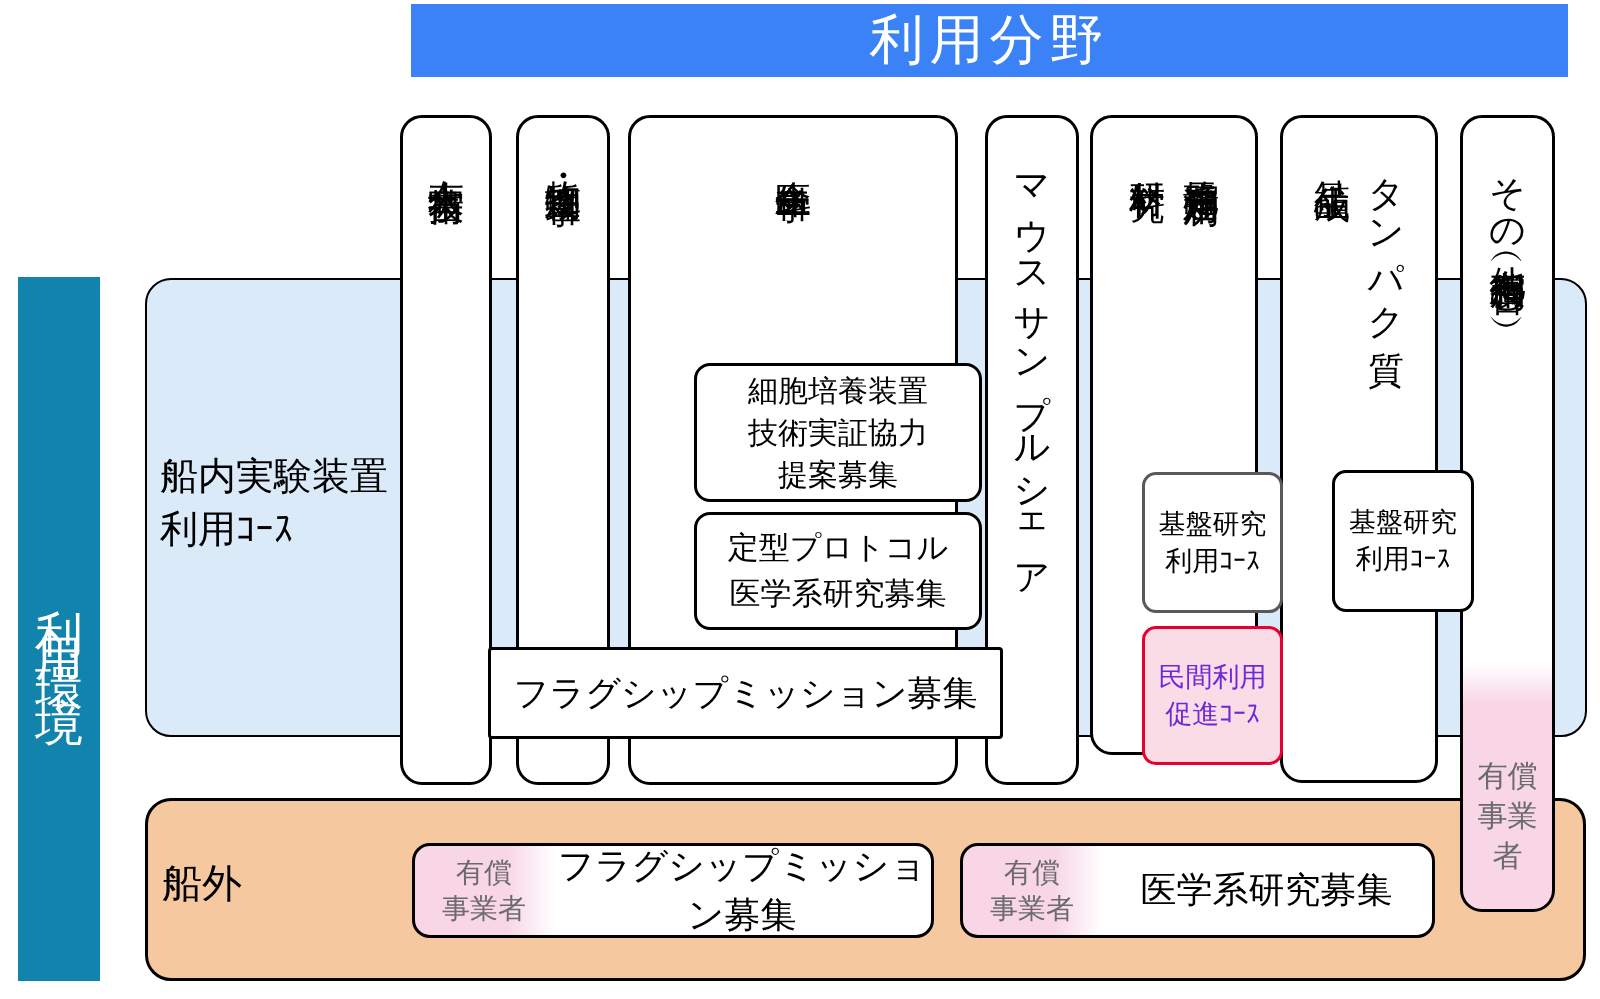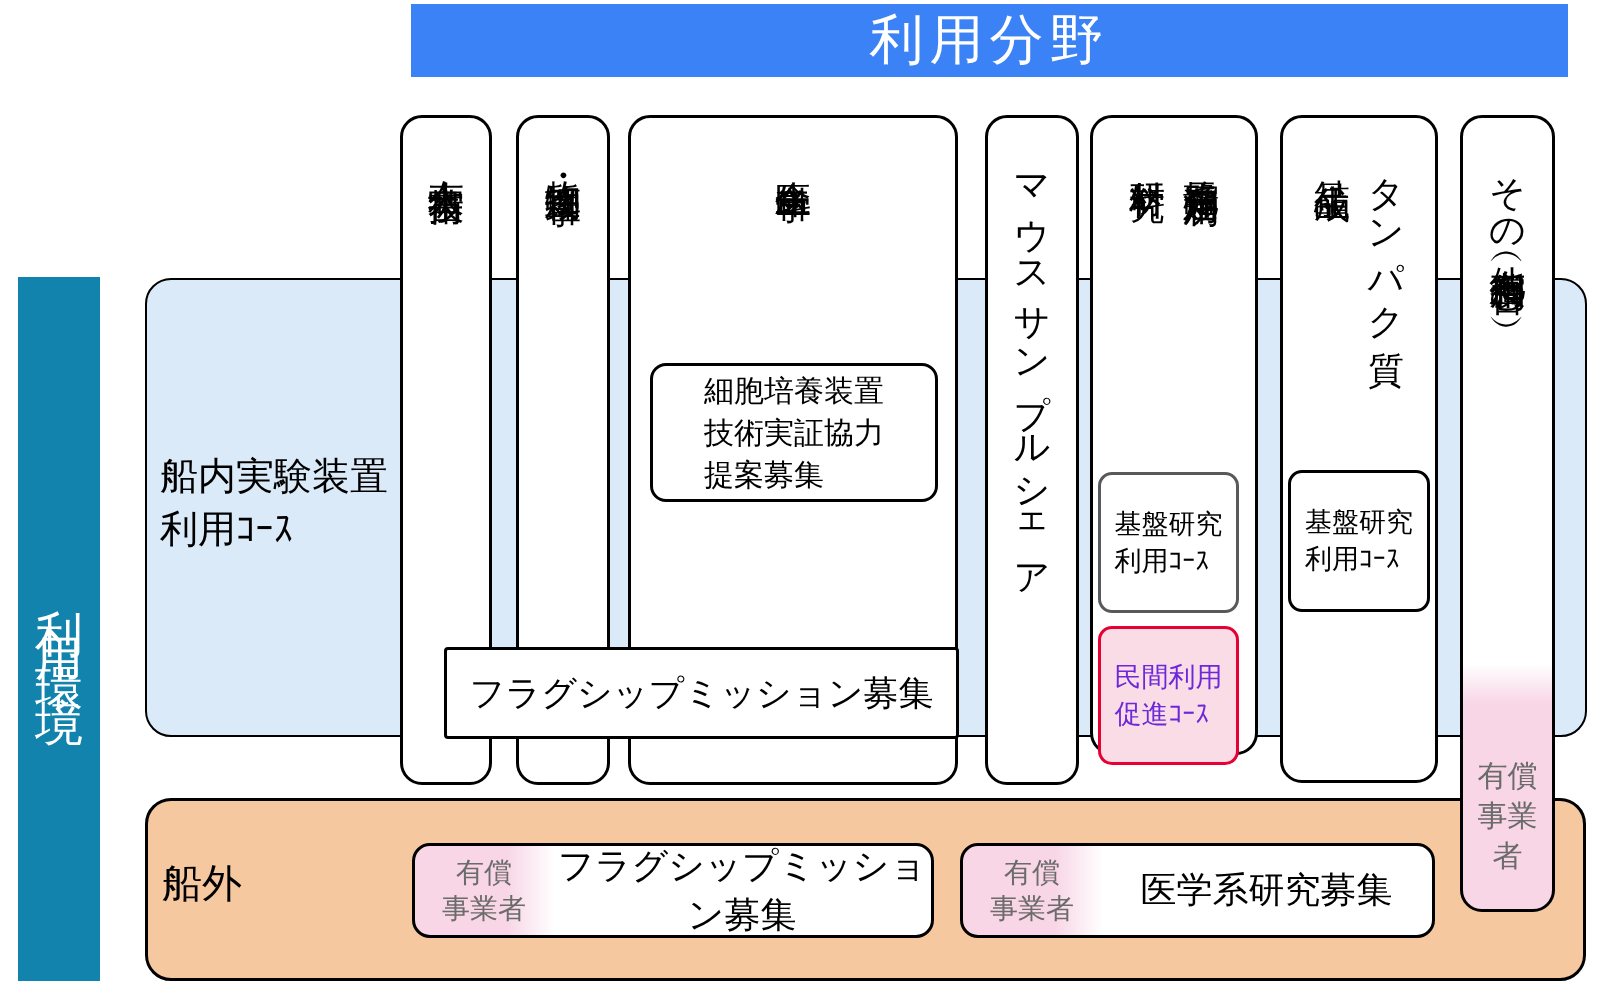--- a/index.html
+++ b/index.html
@@ -53,21 +53,21 @@
     background:linear-gradient(to bottom,#ffffff 0%,#ffffff 69%,#f8d6e6 74%,#f8d6e6 100%);
   }
   #col-others-paid{
     position:absolute;left:0;right:0;top:638px;text-align:center;
     font-size:30px;line-height:40px;color:#6b6b6b;writing-mode:horizontal-tb;
   }
   
   .sub{
     position:absolute;background:#fff;border:3px solid #000;border-radius:16px;
     box-sizing:border-box;display:flex;align-items:center;justify-content:center;
-    z-index:3;
+    text-align:center;z-index:3;margin-left:44px;
   }
   #cell-box     {left:650px;top:363px;width:288px;height:139px;font-size:30px;line-height:42px;}
   #protocol-box {left:650px;top:512px;width:288px;height:118px;font-size:31px;line-height:46px;}
   #flagship-box {left:444px;top:647px;width:515px;height:92px;font-size:35px;border-radius:4px;}
   #base-course-els{
     left:1098px;top:472px;width:141px;height:141px;font-size:27px;line-height:37px;
     border:3px solid #595959;border-radius:14px;
   }
   #promo-course{
     left:1098px;top:626px;width:141px;height:139px;font-size:27px;line-height:37px;
@@ -136,20 +136,22 @@
 
   <div class="col" id="col-others">
     <span class="col-label">その他（有償利用含む）</span>
     <span id="col-others-paid" class="pre">有償
 事業者</span>
   </div>
 
   <div class="sub pre" id="cell-box">細胞培養装置
 技術実証協力
 提案募集</div>
+  <div class="sub pre" id="protocol-box">定型プロトコル
+医学系研究募集</div>
 
   <div class="sub" id="flagship-box">フラグシップミッション募集</div>
 
   <div class="sub pre" id="base-course-els">基盤研究
 利用ｺｰｽ</div>
   <div class="sub pre" id="promo-course">民間利用
 促進ｺｰｽ</div>
   <div class="sub pre" id="base-course-protein">基盤研究
 利用ｺｰｽ</div>
 

